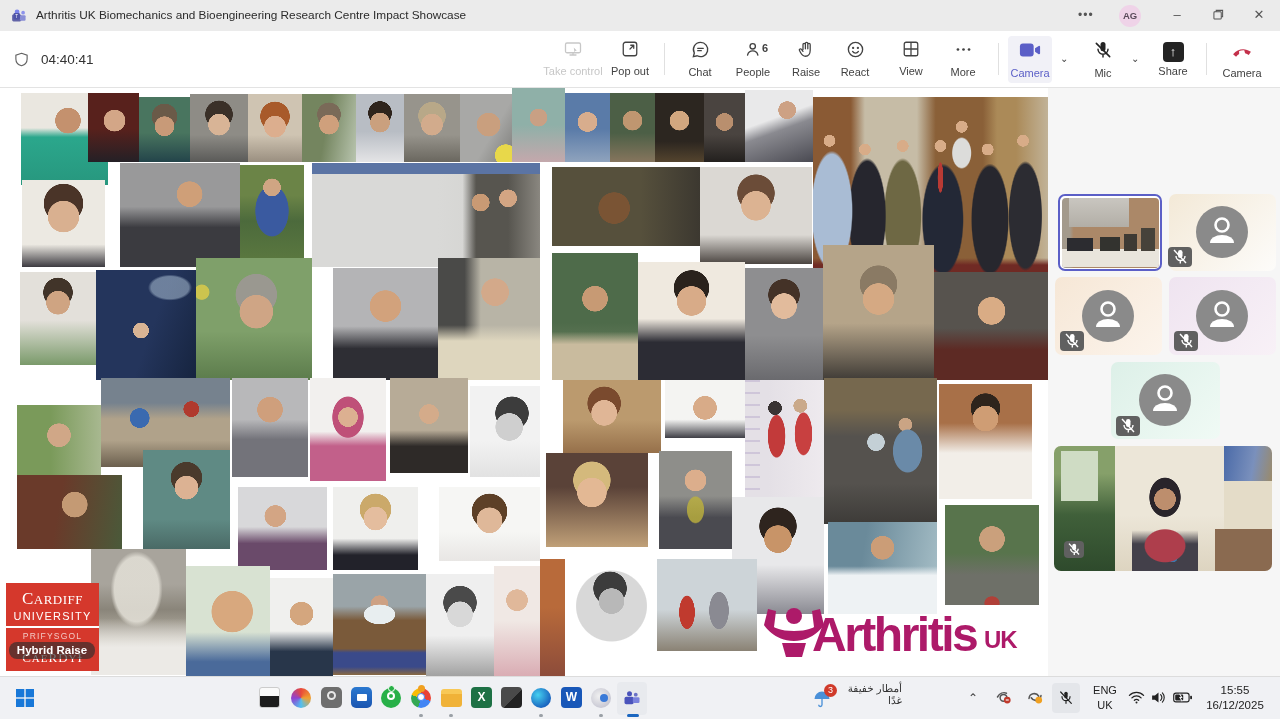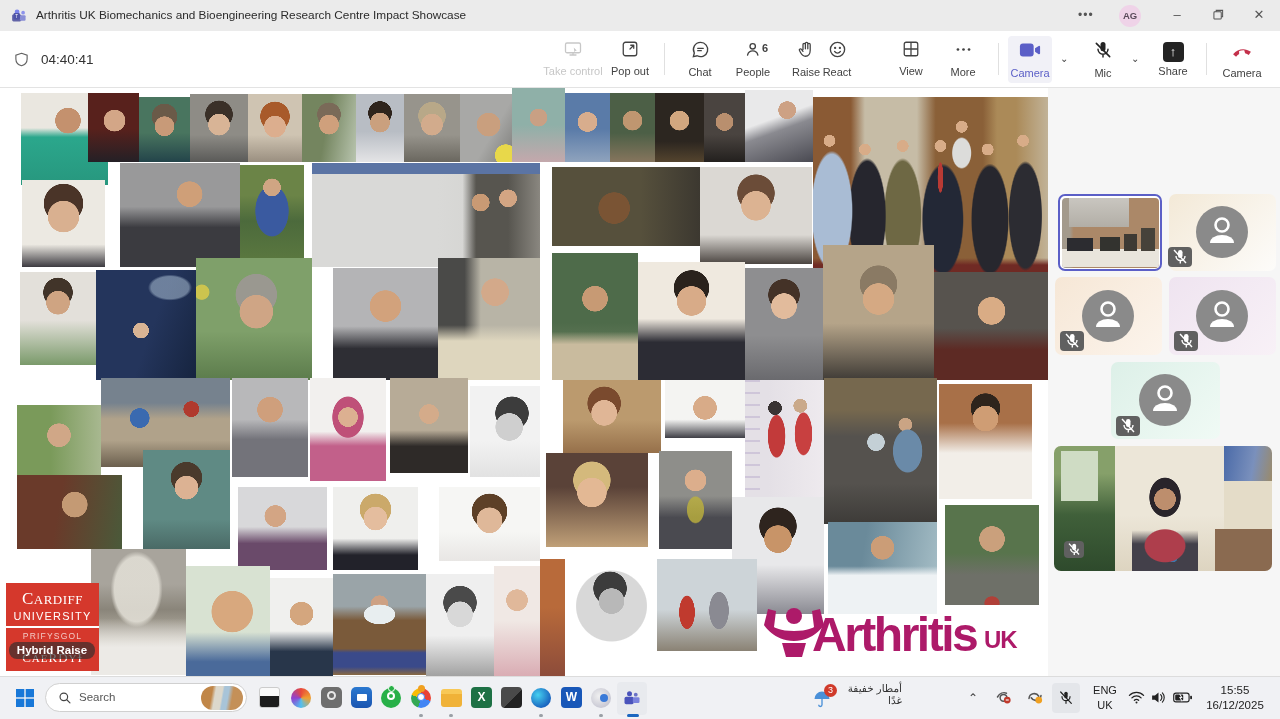--- a/index.html
+++ b/index.html
@@ -109,21 +109,21 @@
         </svg>
     <b style="position:absolute;left:36px;top:2px;font-size:11px">6</b>
     <span class="lbl">People</span>
   </div>
   <div class="tb-ico" style="left:779px">
     <svg width="18" height="19" viewBox="0 0 24 24" fill="none" stroke="#424242" stroke-width="1.7">
           <path d="M8 12V5.5a1.6 1.6 0 0 1 3.2 0V11M11.2 11V4a1.6 1.6 0 0 1 3.2 0v7M14.4 11V5.5a1.6 1.6 0 0 1 3.2 0V13c0 4.5-2.4 8-6.3 8-3.2 0-4.9-1.7-6.6-4.9l-1.4-2.7a1.5 1.5 0 0 1 2.6-1.5L8 14.5" stroke-linecap="round" stroke-linejoin="round"></path>
         </svg>
     <span class="lbl">Raise</span>
   </div>
-  <div class="tb-ico" style="left:810px">
+  <div class="tb-ico" style="left:828px">
     <svg width="19" height="19" viewBox="0 0 24 24" fill="none" stroke="#424242" stroke-width="1.7">
           <circle cx="12" cy="12" r="9"></circle>
           <circle cx="9" cy="10" r=".6" fill="#424242"></circle>
           <circle cx="15" cy="10" r=".6" fill="#424242"></circle>
           <path d="M8.3 14.5c.9 1.3 2.2 2 3.7 2s2.8-.7 3.7-2" stroke-linecap="round"></path>
         </svg>
     <span class="lbl">React</span>
   </div>
   <div class="tb-ico" style="left:884px">
     <svg width="18" height="18" viewBox="0 0 24 24" fill="none" stroke="#424242" stroke-width="1.7">
@@ -344,28 +344,20 @@
   </g>
 </svg>
 
 <div id="taskbar">
   <svg style="position:absolute;left:16px;top:12px" width="18" height="18" viewBox="0 0 18 18">
         <rect x="0" y="0" width="8.3" height="8.3" fill="#1878d8"></rect>
         <rect x="9.7" y="0" width="8.3" height="8.3" fill="#1878d8"></rect>
         <rect x="0" y="9.7" width="8.3" height="8.3" fill="#1878d8"></rect>
         <rect x="9.7" y="9.7" width="8.3" height="8.3" fill="#1878d8"></rect>
       </svg>
-  <div id="search">
-    <svg style="position:absolute;left:12px;top:7px" width="14" height="14" viewBox="0 0 24 24" fill="none" stroke="#444" stroke-width="2">
-          <circle cx="10" cy="10" r="6.5"></circle>
-          <path d="M15 15l5.5 5.5" stroke-linecap="round"></path>
-        </svg>
-    <span class="stxt">Search</span>
-    <div id="bingimg"></div>
-  </div>
   <div class="tico" style="left:259px;background:linear-gradient(#fafafa 0 40%,#1c1c1c 40%);border:1px solid #ccc;border-radius:3px"></div>
   <div class="tico" style="left:291px;background:conic-gradient(#e8483a,#f0a030,#50c0f0,#9040d0,#e8483a);border-radius:50%;width:20px;height:20px;top:11px"></div>
   <div class="tico" style="left:321px;background:#6e6e6e;border-radius:5px">
         <div style="width:9px;height:9px;border:2px solid #e8e8e8;border-radius:50%;margin:4px auto"></div>
       </div>
   <div class="tico" style="left:351px;background:linear-gradient(#2a78d0,#1a55b0);border-radius:5px">
         <div style="width:10px;height:7px;background:#fff;margin:7px auto 0;border-radius:1px"></div>
       </div>
   <div class="tico" style="left:381px;width:20px;height:20px;top:11px;background:#28b048;border-radius:50%">
         <div style="width:8px;height:8px;border:2px solid #fff;border-radius:50%;margin:4px auto"></div>

